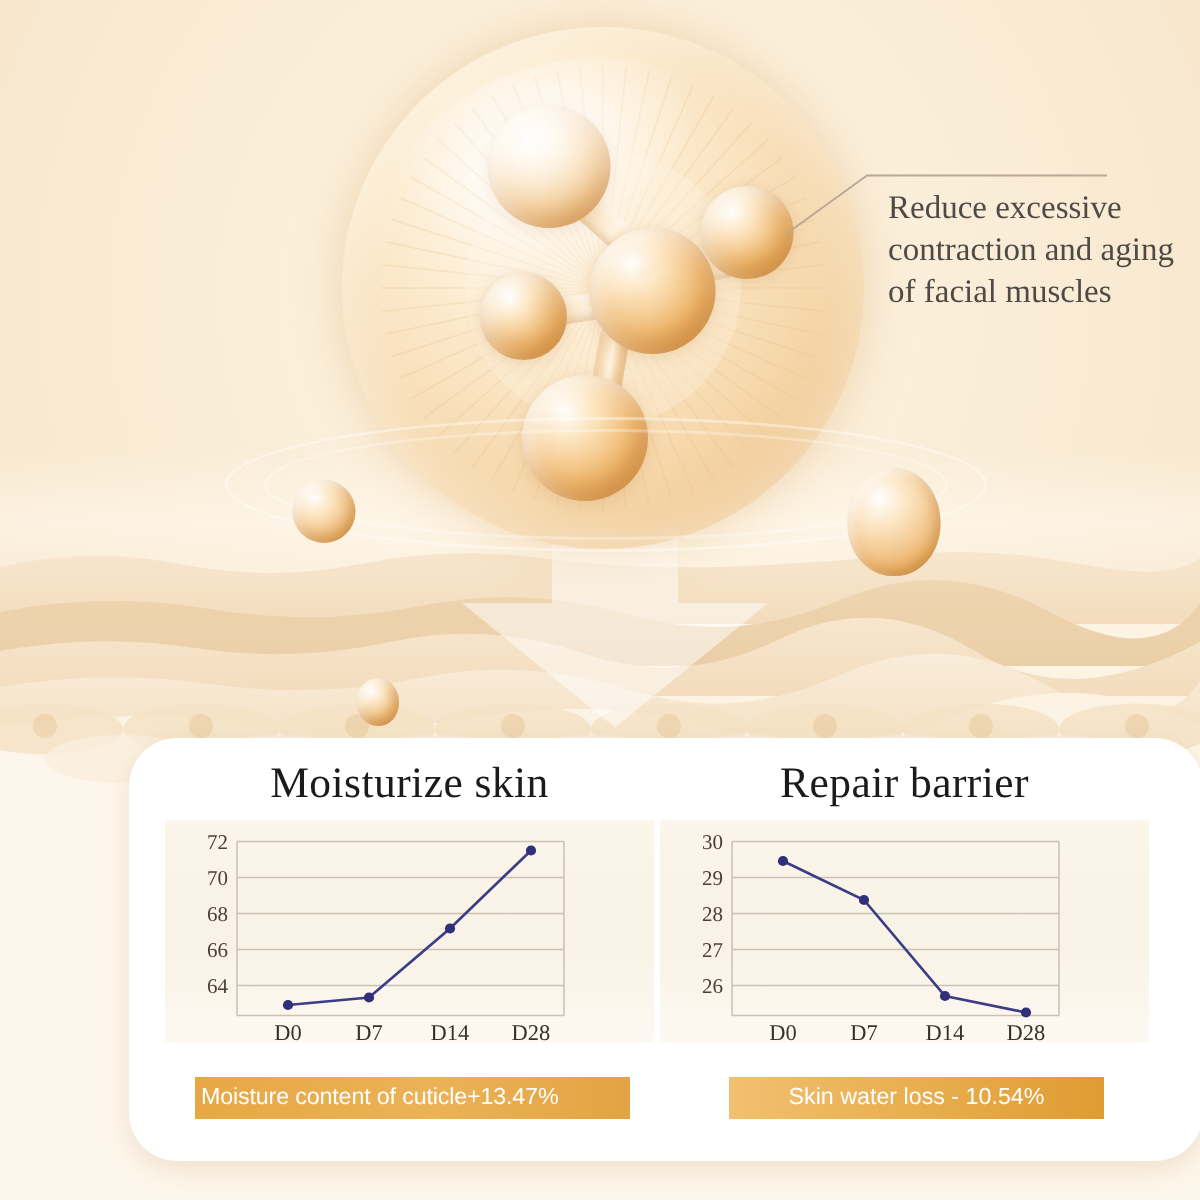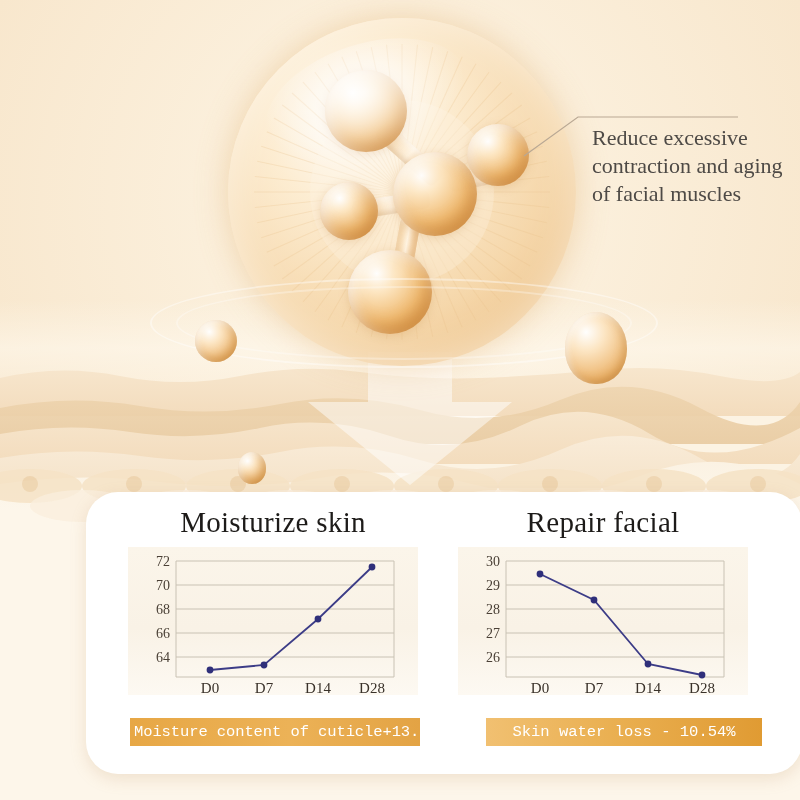--- a/index.html
+++ b/index.html
@@ -86,29 +86,30 @@
   .col{position:absolute;top:0;width:330px;height:282px;}
   .col.left{left:22px;}
   .col.right{left:352px;}
   .chart-title{
     text-align:center;font-size:29px;color:#1d1b19;margin-top:14px;
     font-family:"Liberation Serif", serif;letter-spacing:.3px;
   }
   .plotbox{
     position:relative;margin:8px auto 0;width:290px;height:148px;
     background:linear-gradient(180deg,#fbf5ea 0%, #f9f2e6 55%, #fdf9f2 100%);
+    padding-left:36px;
   }
   .plotsvg{position:absolute;left:0;top:0;}
   .bar{
     position:absolute;left:0;width:290px;height:28px;
     display:flex;align-items:center;
-    color:#fff;font-family:Liberation Mono, monospace;font-size:15.5px;
+    color:#fff;font-family:Liberation Sans, sans-serif;font-size:15.5px;
   }
   .bar.l{top:226px;left:22px;background:linear-gradient(90deg,#e7a745,#ecb257 55%,#e3a344);justify-content:flex-start;padding-left:4px;box-sizing:border-box;letter-spacing:-0.1px;}
-  .bar.r{top:226px;left:48px;width:276px;background:linear-gradient(90deg,#f1c071,#eab052 45%,#e09b33);justify-content:center;}
+  .bar.r{top:226px;left:48px;width:250px;background:linear-gradient(90deg,#f1c071,#eab052 45%,#e09b33);justify-content:center;}
   .bar span{white-space:nowrap;}
 </style>
 </head>
 <body>
 
 <div id="stage">
 
   <div class="bg-top"></div>
   <div class="bg-haze"></div>
 
@@ -314,21 +315,21 @@
             <text x="244" y="146">D28</text>
           </g>
         </svg>
       </div>
       <div class="bar l">
         <span>Moisture content of cuticle+13.47%</span>
       </div>
     </div>
 
     <div class="col right">
-      <div class="chart-title">Repair facial</div>
+      <div class="chart-title">Repair barrier</div>
       <div class="plotbox">
         <svg class="plotsvg" width="290" height="148" viewBox="0 0 290 148">
           <g stroke="#c9c2b4" stroke-width="1" fill="none">
             <line x1="48" y1="14" x2="266" y2="14"></line>
             <line x1="48" y1="38" x2="266" y2="38"></line>
             <line x1="48" y1="62" x2="266" y2="62"></line>
             <line x1="48" y1="86" x2="266" y2="86"></line>
             <line x1="48" y1="110" x2="266" y2="110"></line>
             <line x1="48" y1="130" x2="266" y2="130"></line>
             <line x1="48" y1="14" x2="48" y2="130"></line>

